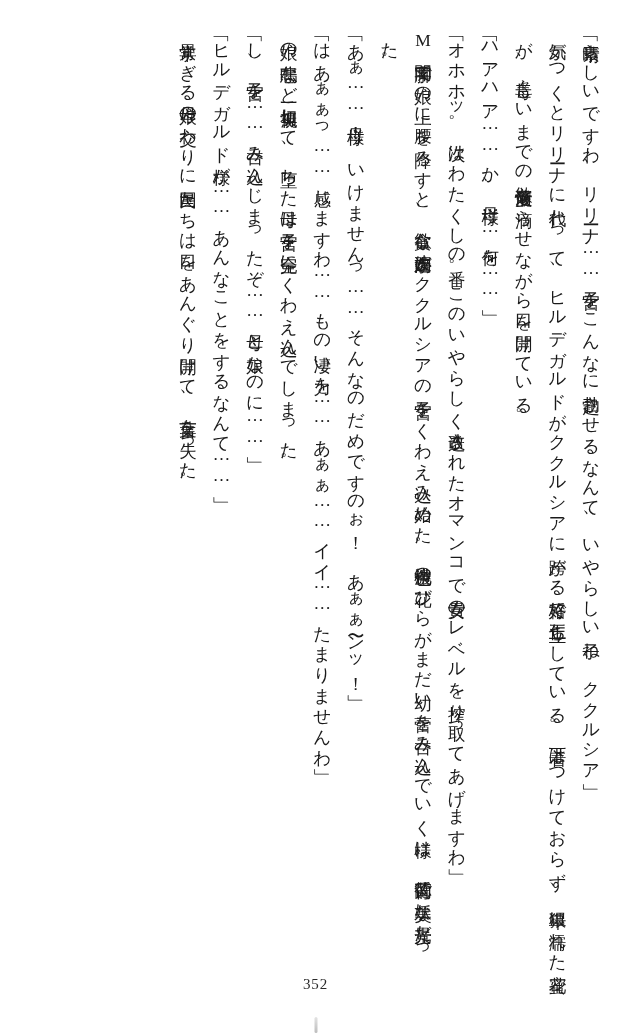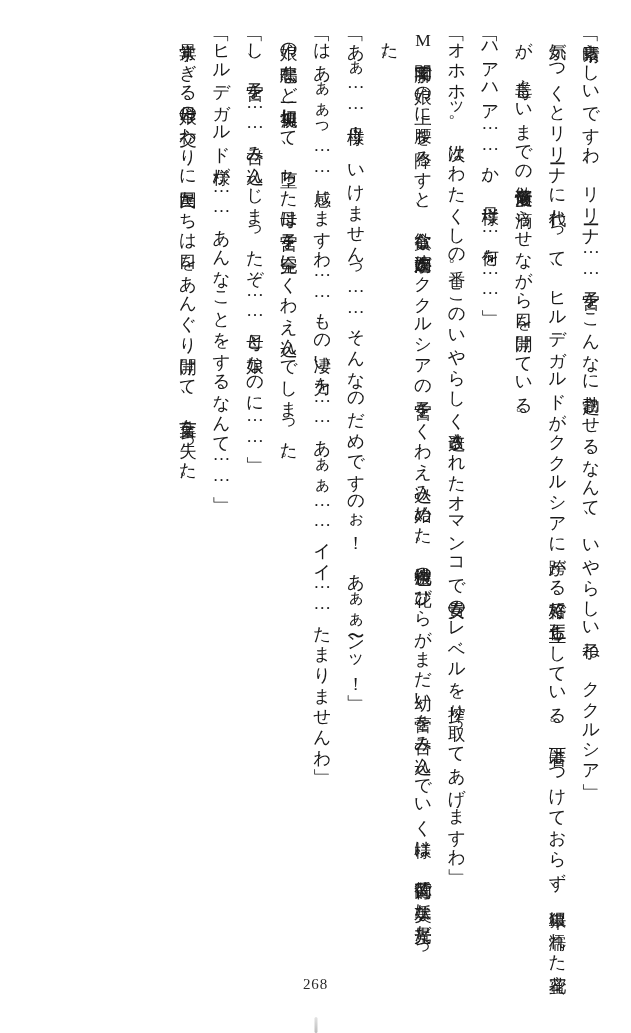--- a/index.html
+++ b/index.html
@@ -83,17 +83,17 @@
       <p>「オホホッ。次はわたくしの番。このいやらしく改造されたオマンコで貴女のレベルを搾り取ってあげますわ」</p>
       <p>M字開脚で娘の上に腰を降ろすと、貪欲な改造媚肉がククルシアの子宮をくわえ込み始めた。濃桃色の花びらがまだ幼い蕾を呑み込んでいく様は、背徳的で妖美な光景だった。</p>
       <p>「あぁ……母様！　いけませんっ……そんなのだめですのぉ！　あぁぁ〜ンッ！」</p>
       <p>「はあぁぁっ……感じますわ……もの凄い力を……あぁぁ……イイ……たまりませんわ」</p>
       <p>娘の悲鳴など一切無視して、堕ちた母は子宮を完全にくわえ込んでしまった。</p>
       <p>「し、子宮を……呑み込んじまったぞ……母と娘なのに……」</p>
       <p>「ヒルデガルド様が……あんなことをするなんて……」</p>
       <p>異常すぎる母娘の交わりに国民たちは口をあんぐり開けて、言葉を失った。</p>
     </div>
 
-  <div id="page-number">268</div>
+  <div id="page-number">352</div>
 
   <div id="spine-mark"></div>
 
 </div>
 
 </body></html>

